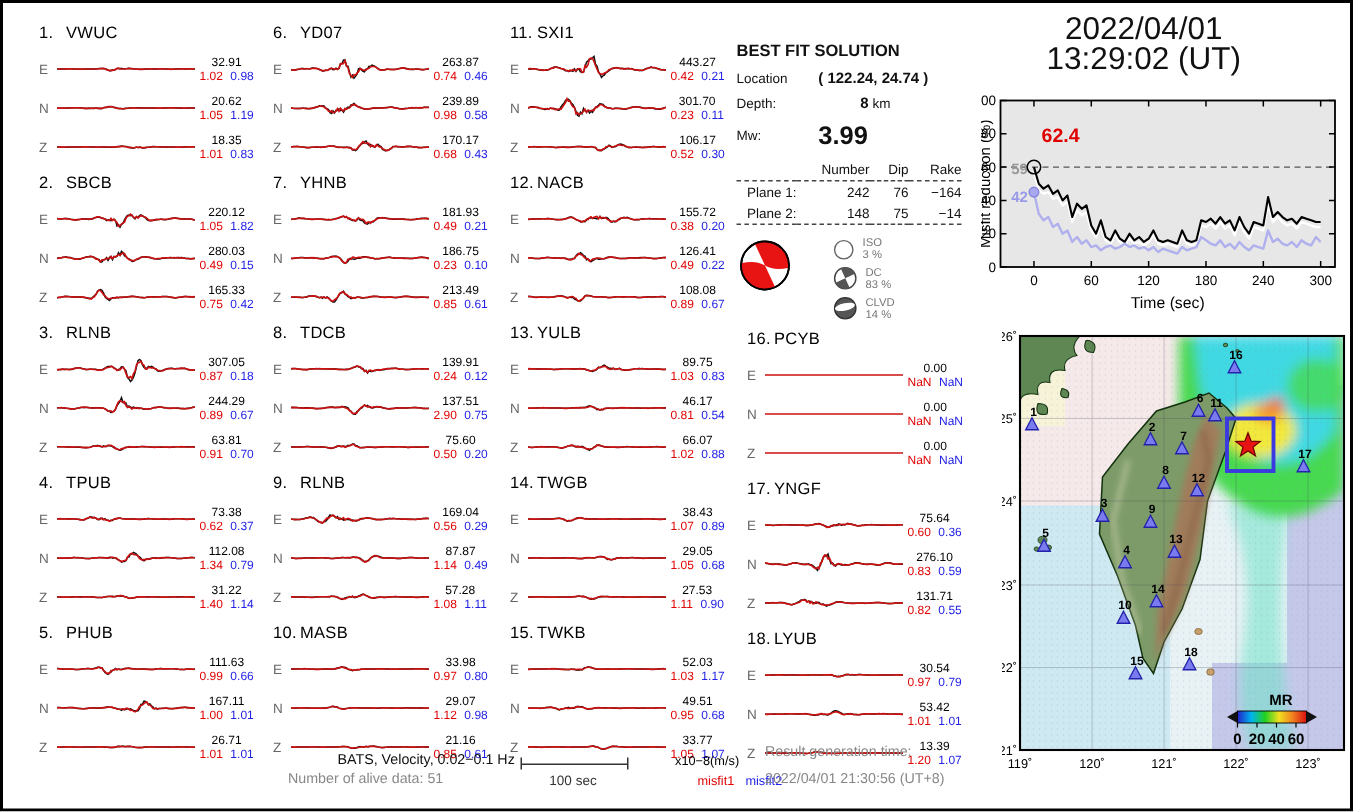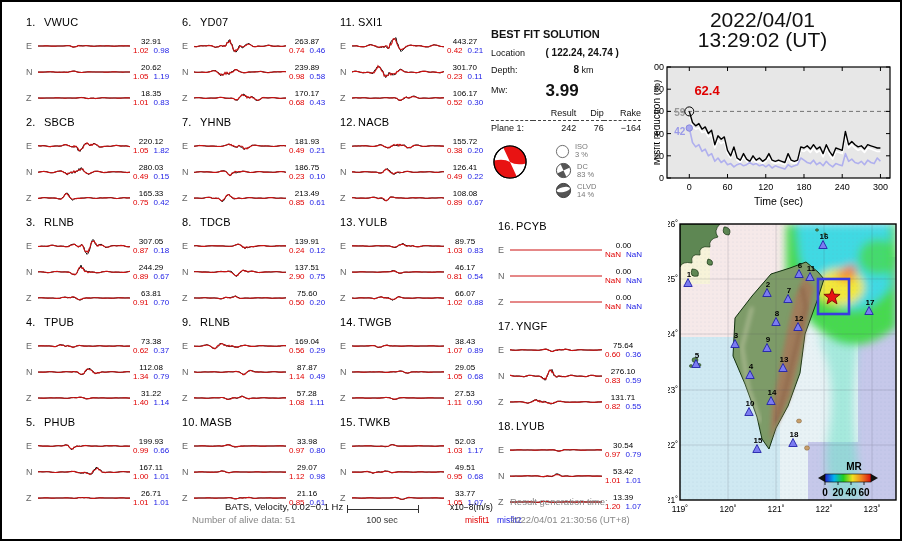--- a/index.html
+++ b/index.html
@@ -22,21 +22,21 @@
   .sol{position:absolute;left:489px;top:26px;width:168px;font-size:9px;}
   .sol-title{font-size:11px;font-weight:bold;margin-bottom:7px;}
   .sol-row{margin-bottom:6px;}
   .sol-label{display:inline-block;width:52px;}
   .loc-val{font-weight:bold;font-size:10px;}
   .depth-val{font-weight:bold;font-size:10px;}
   .mw-val{font-weight:bold;font-size:17px;vertical-align:middle;}
   table.planes{border-collapse:collapse;font-size:9px;margin-top:2px;width:150px;}
   table.planes th{font-weight:normal;text-align:right;padding:1px 0 2px 8px;border-bottom:1px dashed #444;}
   table.planes td{text-align:right;padding:2px 0 2px 8px;}
-  table.planes .rlabel{text-align:left;padding-left:0;}
+  table.planes .rlabel{text-align:right;padding-left:0;}
   table.planes tr.p2 td{border-bottom:1px dashed #444;}
   .mech-row{display:flex;margin-top:8px;}
   .decomp{margin-left:26px;}
   .decomp-item{display:flex;align-items:center;margin-bottom:3px;}
   .decomp-txt{margin-left:5px;color:#777;font-size:7.5px;line-height:8px;}
   
   .dt{position:absolute;right:10px;top:8px;width:255px;text-align:center;font-weight:normal;font-size:21px;line-height:20px;}
   
   .foot{position:absolute;font-size:9.5px;}
   .gray{color:#888;}
@@ -200,21 +200,21 @@
         </div>
         <div class="station">
           <div class="st-head"><span class="st-num">5.</span><span>PHUB</span></div>
           <div class="comp-row">
             <span class="comp">E</span>
             <svg width="92" height="24" class="trace">
               <path d="M0,11.6L1,11.7L2,11.9L3,11.9L4,12.1L5,12.1L6,12.1L7,12.0L8,12.1L9,12.0L10,12.1L11,12.2L12,12.3L13,12.3L14,12.3L15,12.3L16,12.1L17,12.0L18,11.9L19,11.8L20,11.7L21,11.7L22,11.9L23,11.9L24,11.9L25,11.5L26,11.4L27,10.9L28,10.8L29,11.3L30,11.2L31,12.9L32,14.3L33,15.1L34,15.6L35,14.4L36,14.0L37,12.9L38,12.5L39,11.7L40,12.5L41,12.2L42,12.1L43,12.5L44,12.0L45,11.7L46,11.6L47,11.5L48,11.4L49,11.7L50,11.8L51,11.8L52,11.9L53,12.1L54,12.1L55,12.1L56,12.0L57,12.0L58,12.0L59,12.0L60,12.2L61,12.2L62,12.3L63,12.3L64,12.3L65,12.2L66,11.9L67,11.8L68,11.8L69,11.7L70,11.8L71,11.9L72,11.9L73,11.8L74,11.9L75,11.8L76,11.8L77,11.8L78,11.8L79,12.0L80,12.0L81,12.2L82,12.3L83,12.4L84,12.3L85,12.3L86,12.1L87,12.1L88,12.0L89,12.1L90,12.1L91,12.2L92,12.0" fill="none" stroke="#111111" stroke-width="1"></path>
               <path d="M0,11.7L1,11.8L2,11.9L3,11.9L4,12.0L5,12.1L6,12.1L7,12.1L8,12.0L9,12.1L10,12.1L11,12.1L12,12.3L13,12.3L14,12.3L15,12.2L16,12.1L17,12.0L18,11.8L19,11.8L20,11.7L21,11.7L22,11.8L23,11.9L24,12.0L25,11.7L26,11.6L27,11.2L28,10.8L29,11.1L30,11.3L31,12.9L32,13.8L33,14.8L34,14.7L35,15.0L36,13.1L37,13.0L38,12.7L39,12.1L40,12.4L41,12.0L42,12.5L43,12.3L44,12.0L45,11.9L46,11.6L47,11.5L48,11.6L49,11.7L50,11.7L51,11.9L52,12.0L53,12.1L54,12.1L55,12.1L56,12.0L57,12.0L58,12.0L59,12.1L60,12.2L61,12.2L62,12.2L63,12.2L64,12.2L65,12.2L66,12.0L67,11.9L68,11.8L69,11.7L70,11.9L71,11.9L72,11.9L73,11.9L74,11.9L75,11.8L76,11.8L77,11.8L78,11.8L79,11.9L80,12.0L81,12.2L82,12.3L83,12.2L84,12.3L85,12.3L86,12.1L87,12.1L88,12.1L89,12.1L90,12.1L91,12.2L92,12.1" fill="none" stroke="#cc1111" stroke-width="1.1"></path>
             </svg>
             <div class="nums">
-              <div class="amp">199.93</div>
+              <div class="amp">111.63</div>
               <div class="mis"><span class="m1">0.99</span><span class="m2">0.66</span></div>
             </div>
           </div>
           <div class="comp-row">
             <span class="comp">N</span>
             <svg width="92" height="24" class="trace">
               <path d="M0,11.7L1,11.7L2,11.7L3,11.8L4,11.8L5,11.8L6,11.9L7,11.8L8,11.7L9,11.6L10,11.8L11,11.7L12,12.0L13,12.1L14,12.3L15,12.4L16,12.3L17,12.5L18,12.5L19,12.4L20,12.3L21,12.1L22,12.0L23,12.0L24,11.9L25,11.9L26,12.1L27,12.1L28,12.0L29,11.9L30,11.9L31,11.8L32,11.6L33,11.4L34,11.4L35,11.5L36,11.5L37,11.6L38,12.0L39,12.2L40,12.5L41,12.7L42,12.9L43,13.5L44,12.8L45,13.2L46,12.9L47,12.4L48,12.9L49,12.6L50,13.1L51,13.8L52,13.9L53,14.0L54,13.9L55,12.4L56,9.5L57,9.6L58,7.4L59,7.6L60,8.5L61,9.7L62,9.3L63,10.6L64,11.3L65,12.6L66,12.1L67,12.9L68,12.3L69,12.4L70,12.1L71,12.1L72,12.1L73,12.2L74,12.4L75,12.4L76,12.4L77,12.5L78,12.3L79,12.2L80,12.0L81,12.0L82,11.8L83,11.7L84,11.6L85,11.5L86,11.5L87,11.8L88,11.7L89,12.0L90,11.9L91,11.9L92,12.0" fill="none" stroke="#111111" stroke-width="1"></path>
               <path d="M0,11.7L1,11.9L2,11.8L3,11.8L4,11.9L5,12.0L6,11.8L7,11.7L8,11.8L9,11.7L10,11.7L11,11.7L12,12.0L13,12.1L14,12.2L15,12.3L16,12.5L17,12.5L18,12.5L19,12.4L20,12.3L21,12.1L22,12.0L23,11.9L24,12.0L25,12.0L26,12.0L27,12.0L28,12.0L29,12.1L30,11.9L31,11.7L32,11.7L33,11.6L34,11.4L35,11.5L36,11.4L37,11.6L38,12.1L39,12.2L40,12.7L41,12.8L42,12.8L43,12.7L44,12.6L45,13.0L46,12.2L47,12.2L48,12.8L49,13.5L50,13.3L51,14.1L52,14.6L53,13.9L54,12.9L55,11.0L56,10.4L57,9.9L58,9.1L59,8.2L60,8.1L61,9.9L62,10.0L63,11.0L64,12.3L65,12.5L66,12.1L67,12.6L68,12.3L69,12.3L70,12.3L71,12.3L72,12.1L73,12.1L74,12.2L75,12.4L76,12.5L77,12.4L78,12.3L79,12.2L80,12.2L81,11.9L82,11.7L83,11.7L84,11.7L85,11.5L86,11.7L87,11.7L88,11.8L89,11.9L90,11.9L91,11.9L92,11.9" fill="none" stroke="#cc1111" stroke-width="1.1"></path>
             </svg>
             <div class="nums">
@@ -720,29 +720,35 @@
       <span>km</span>
     </div>
     <div class="sol-row">
       <span class="sol-label">Mw:</span>
       <span class="mw-val">3.99</span>
     </div>
     <table class="planes">
       <tbody>
           <tr>
         <th class="rlabel"></th>
-        <th>Result</th>
+        <th>Number</th>
         <th>Dip</th>
         <th>Rake</th>
       </tr>
       <tr>
         <td class="rlabel">Plane 1:</td>
         <td>242</td>
         <td>76</td>
         <td>−164</td>
+      </tr>
+      <tr class="p2">
+        <td class="rlabel">Plane 2:</td>
+        <td>148</td>
+        <td>75</td>
+        <td>−14</td>
       </tr>
     </tbody>
       </table>
     <div class="mech-row">
       <svg width="38" height="38" viewBox="-19 -19 38 38">
         <circle r="16" fill="#fff" stroke="#000" stroke-width="1.2"></circle>
         <g transform="rotate(-25)">
           <path d="M0,0 L0,-16 A16,16 0 0 1 13.8,8 Q4,6 0,0 Z" fill="#e81313"></path>
           <path d="M0,0 L0,16 A16,16 0 0 1 -13.8,-8 Q-4,-6 0,0 Z" fill="#e81313"></path>
         </g>

